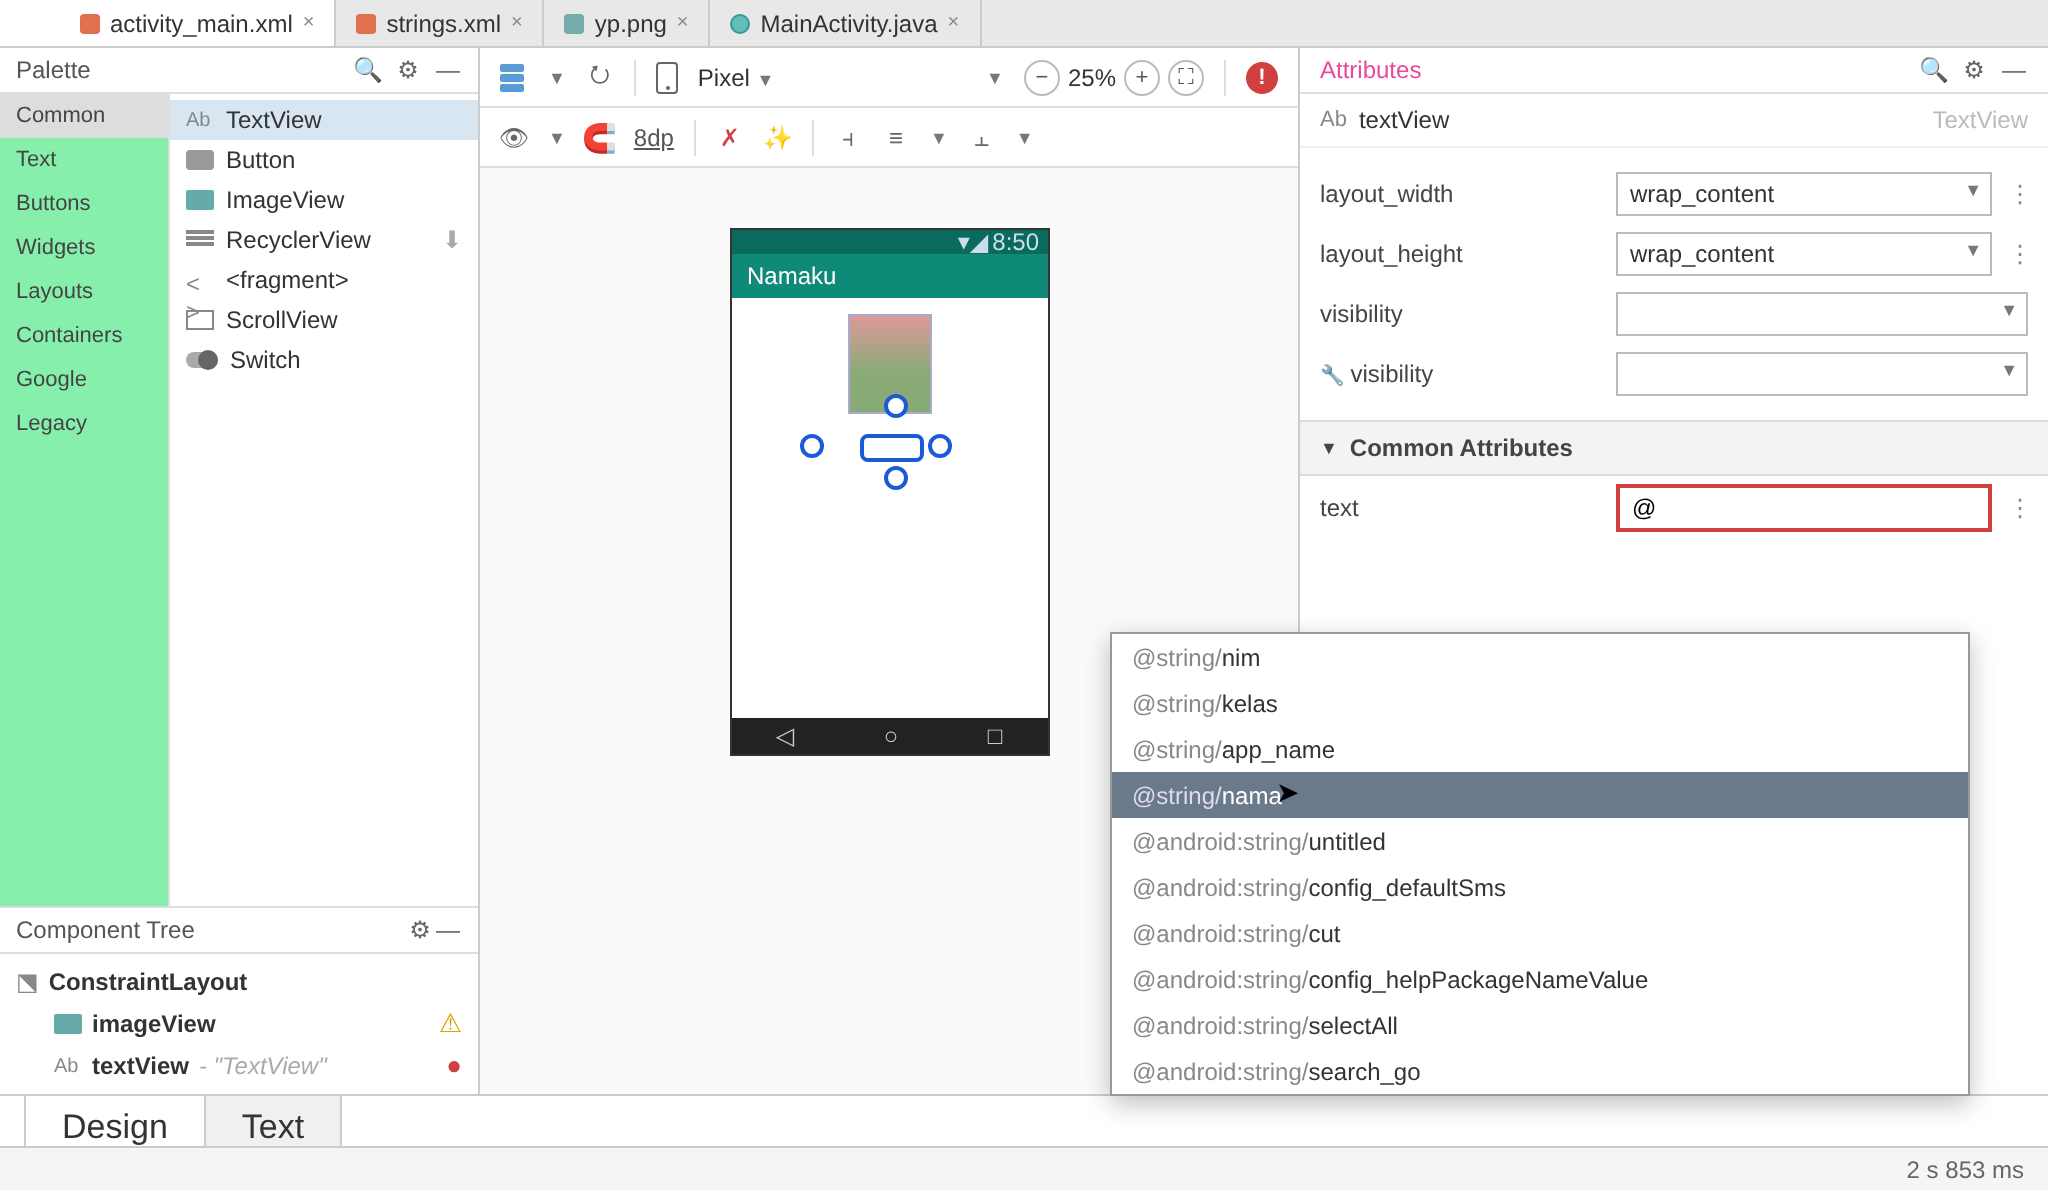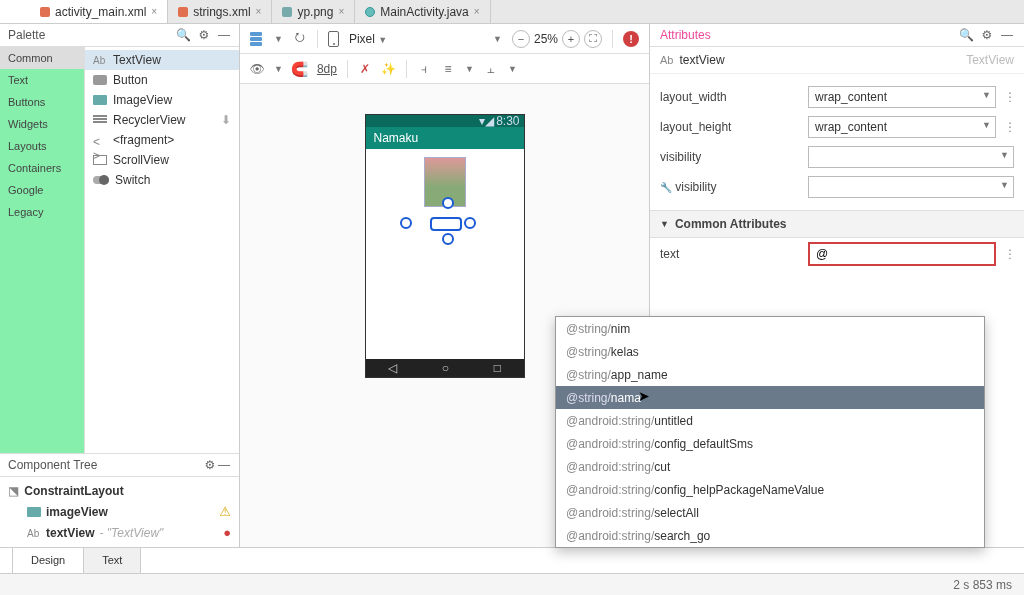--- a/index.html
+++ b/index.html
@@ -70,21 +70,21 @@
   .row .inp .dd{position:absolute;right:4px;top:3px;color:#777;font-size:9px;}
   .row .dots{width:10px;color:#888;cursor:pointer;}
   .section{display:flex;align-items:center;gap:6px;padding:6px 10px;background:#f3f3f3;border-top:1px solid #ddd;border-bottom:1px solid #ddd;font-weight:bold;color:#444;}
   .text-inp{flex:1;height:24px;border:2px solid #d04040;background:#fff;padding:0 6px;font-size:12px;}
   .autocomplete{position:absolute;left:555px;top:316px;width:430px;background:#fff;border:1px solid #999;box-shadow:0 4px 12px rgba(0,0,0,0.25);z-index:100;}
   .ac-item{padding:4px 10px;font-size:13px;color:#333;}
   .ac-item.sel{background:#6a7a8a;color:#fff;}
   .ac-at{color:#888;}
   .ac-item.sel .ac-at{color:#dde;}
   .bottom{position:absolute;left:0;bottom:22px;height:26px;display:flex;background:#fff;border-top:1px solid #ccc;width:100%;}
-  .btab{padding:6px 18px;border:1px solid #ccc;border-bottom:none;margin-top:-1px;background:#f0f0f0;font-size:11px;cursor:pointer;margin-left:12px;}
+  .btab{padding:6px 18px;border:1px solid #ccc;border-bottom:none;margin-top:-1px;background:#f0f0f0;font-size:17px;cursor:pointer;margin-left:12px;}
   .btab.active{background:#fff;}
   .btab + .btab{margin-left:0;border-left:none;}
   .status-bar{position:absolute;left:0;bottom:0;height:22px;width:100%;background:#f5f5f5;border-top:1px solid #ccc;display:flex;align-items:center;justify-content:flex-end;padding:0 12px;font-size:11px;color:#666;}
   .stack-ic{width:14px;height:14px;position:relative;}
   .stack-ic span{position:absolute;width:12px;height:4px;left:0;border-radius:1px;}
   .stack-ic .s1{top:0;background:#5b9bd5;}
   .stack-ic .s2{top:5px;background:#5b9bd5;}
   .stack-ic .s3{top:10px;background:#5b9bd5;}
   .phone-ic{width:11px;height:16px;border:1px solid #666;border-radius:2px;position:relative;}
   .phone-ic::after{content:'';position:absolute;bottom:1px;left:4px;width:2px;height:2px;background:#666;border-radius:50%;}
@@ -233,21 +233,21 @@
       <span class="ic">⫞</span>
       <span class="ic">≡</span>
       <span style="font-size:9px;color:#777;">▼</span>
       <span class="ic">⫠</span>
       <span style="font-size:9px;color:#777;">▼</span>
     </div>
     <div class="canvas">
       <div class="phone">
         <div class="status">
             <span>▾◢</span>
-            <span>8:30</span>
+            <span>8:50</span>
           </div>
         <div class="appbar">
             <span>Namaku</span>
           </div>
         <div class="content">
           <div class="avatar"></div>
           <div class="tv-sel">
             <div class="handle" style="left:28px;top:-14px;"></div>
             <div class="handle" style="left:-14px;top:6px;"></div>
             <div class="tv-box" style="margin-left:16px;margin-top:6px;"></div>

